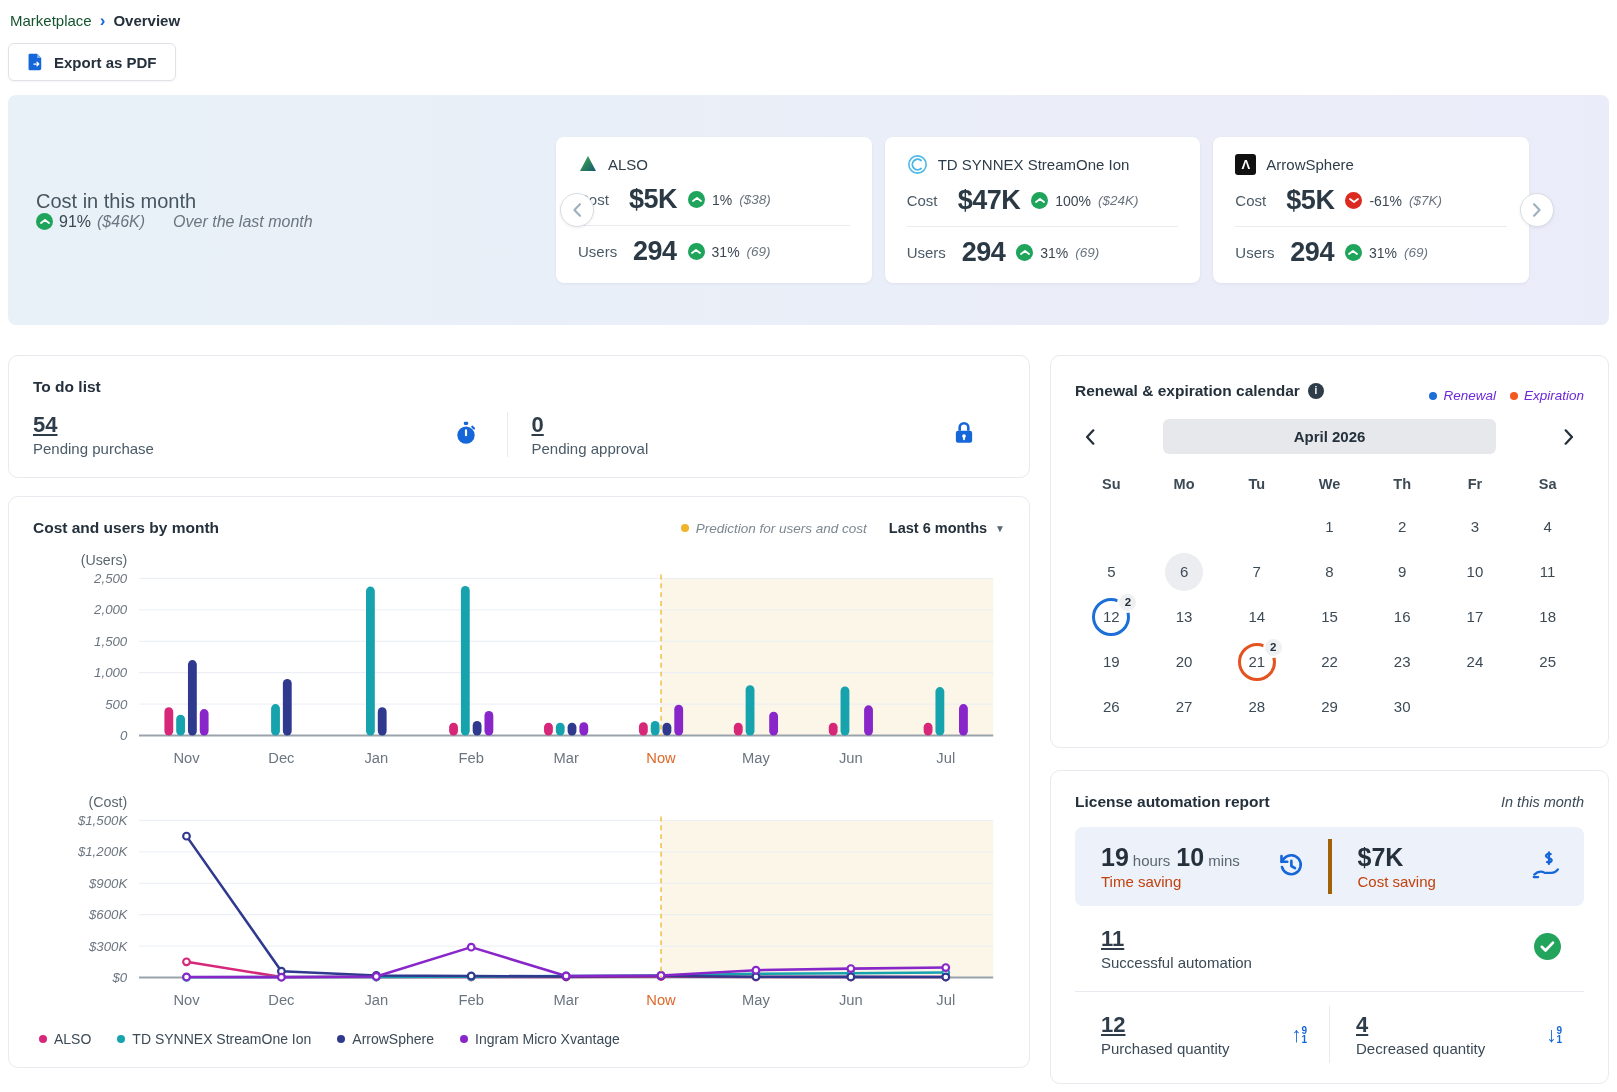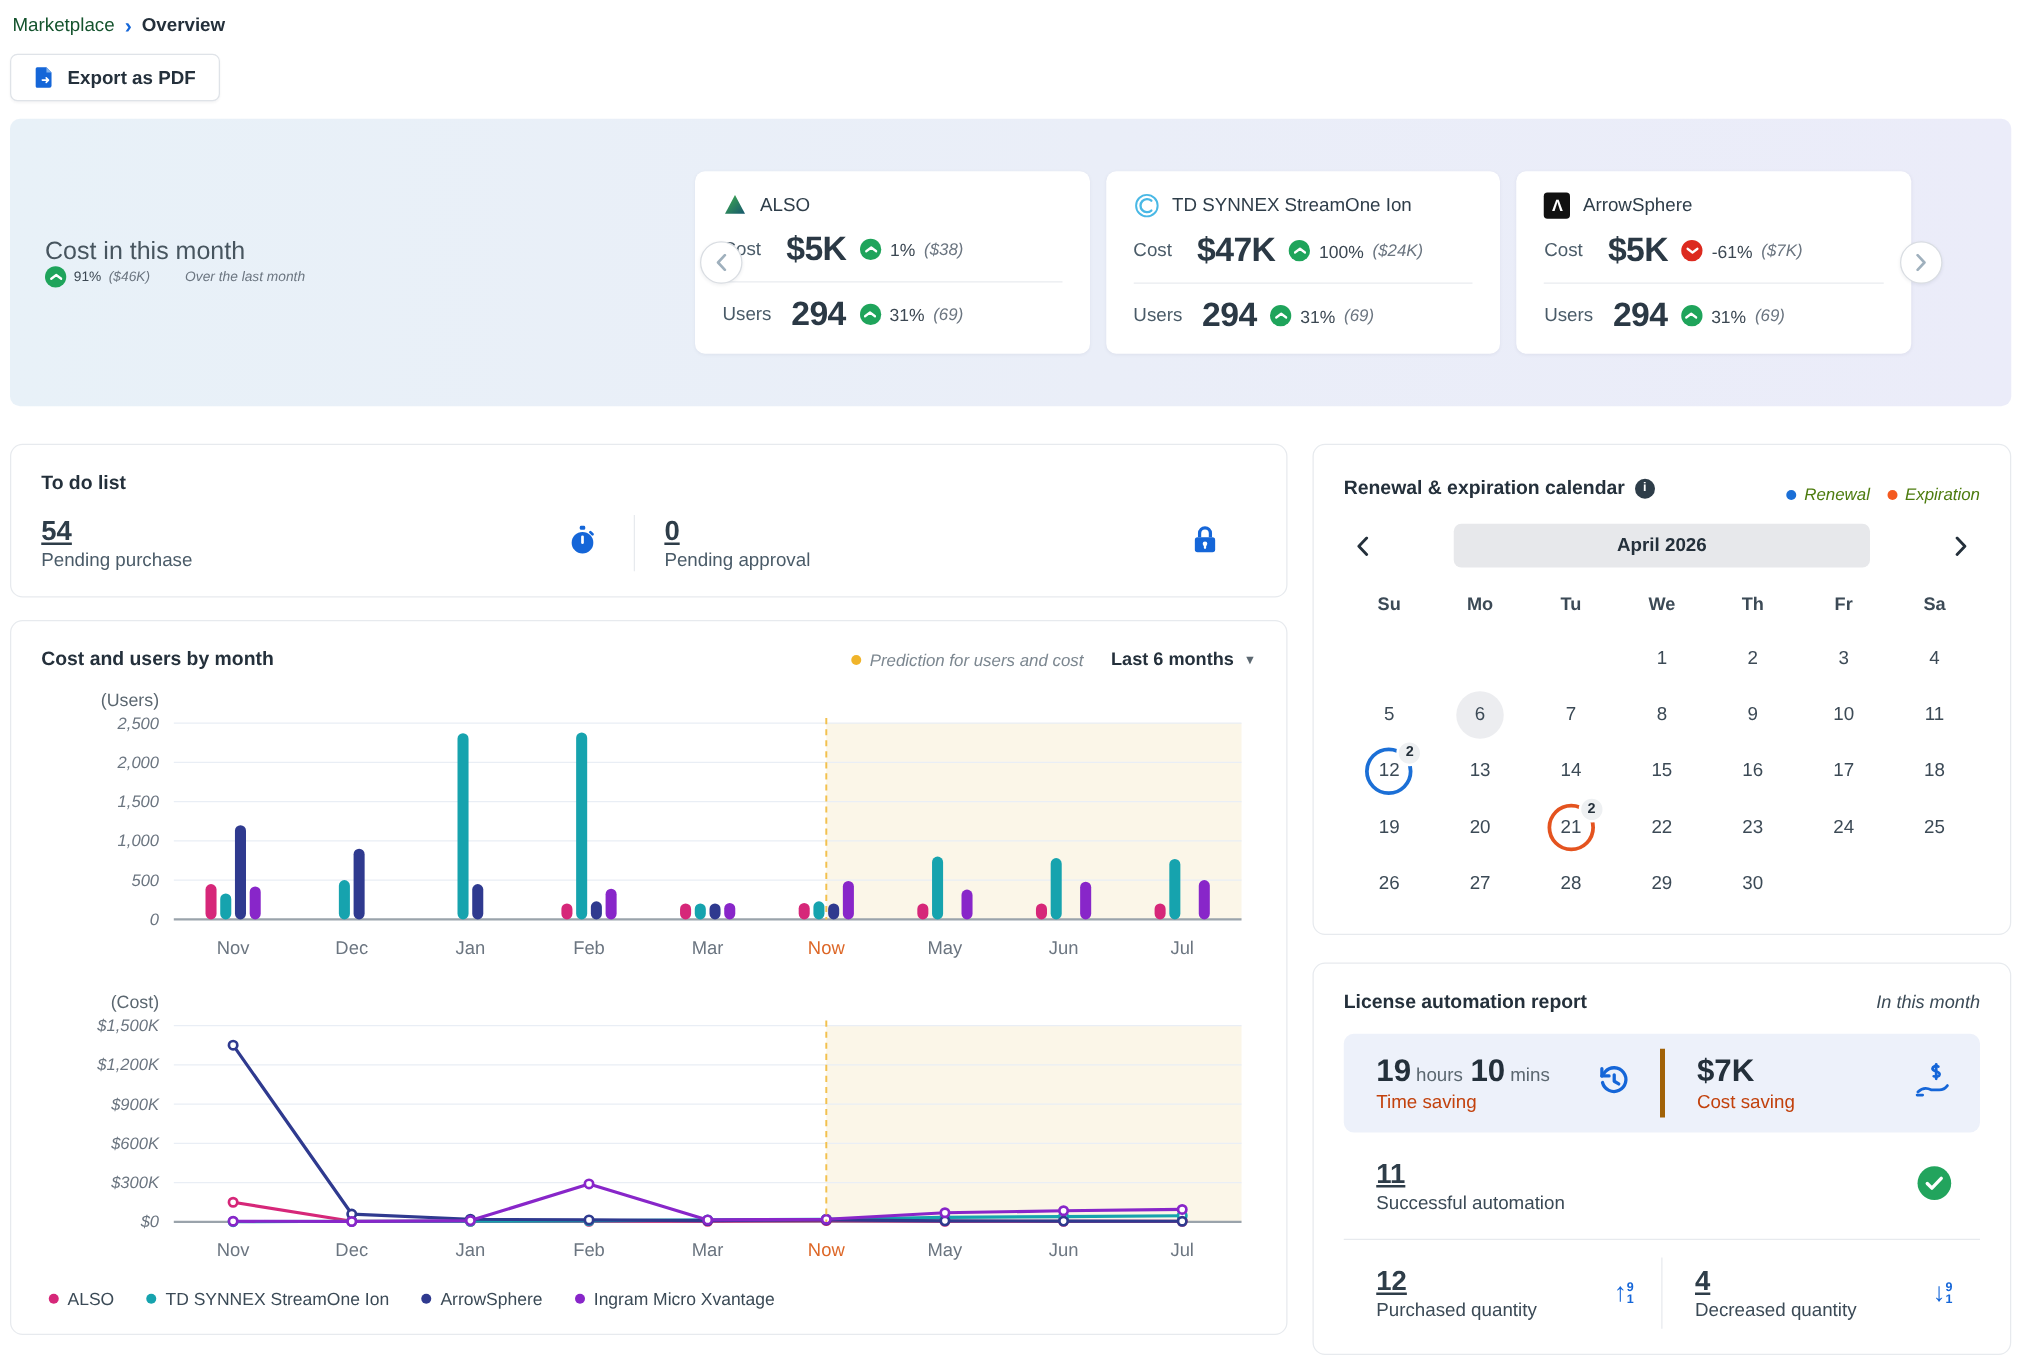--- a/index.html
+++ b/index.html
@@ -17,21 +17,21 @@
     border-radius:6px; padding:9px 18px; font-size:15px; font-weight:700; color:#24303b; cursor:pointer;
     box-shadow:0 1px 2px rgba(30,40,60,.05); font-family:inherit; }
   .export-btn svg { display:block; }
 
   
   .hero { position:relative; margin-top:14px; border-radius:8px; height:230px; display:flex; align-items:center;
     background:linear-gradient(90deg,#e8f1f8 0%, #eaeef8 55%, #ebecf9 100%); }
   .hero-left { flex:0 0 548px; padding-left:28px; }
   .hero-title { font-size:20px; color:#47555f; }
   .hero-value { font-size:46px; font-weight:800; font-style:italic; color:#313d49; margin:4px 0 6px 0; letter-spacing:-1px; }
-  .hero-change { display:flex; align-items:center; gap:6px; font-size:11px; color:#3b4752; }
+  .hero-change { display:flex; align-items:center; gap:6px; font-size:16px; color:#3b4752; }
   .hero-note { font-style:italic; color:#6b7580; margin-left:22px; }
   .amt-italic { font-style:italic; color:#6b7580; }
 
   .trend-badge { width:17px; height:17px; border-radius:50%; display:inline-flex; align-items:center; justify-content:center; flex:0 0 17px; }
   .trend-badge.up { background:#1fa45b; }
   .trend-badge.down { background:#dc2a1f; }
   .trend-badge.down svg { transform:rotate(180deg); }
 
   .vendor-cards { flex:1; display:flex; gap:13px; margin-right:80px; }
   .vendor-card { background:#fff; border-radius:8px; flex:1; padding:17px 22px 15px 22px; box-shadow:0 1px 3px rgba(30,40,60,.06); }
@@ -82,21 +82,21 @@
   .cat.now { fill:#dd6727; }
   .chart-legend { display:flex; gap:26px; margin:14px 0 4px 6px; }
   .legend-item { display:flex; align-items:center; gap:7px; font-size:14px; color:#3b4a56; }
 
   
   .cal-card { padding:22px 24px 18px 24px; margin-bottom:22px; }
   .cal-head { display:flex; align-items:center; justify-content:space-between; }
   .cal-title-wrap { display:flex; align-items:center; gap:8px; }
   .info-icon { width:16px; height:16px; border-radius:50%; background:#2e3d49; color:#fff; font-size:10px; font-weight:700;
     display:inline-flex; align-items:center; justify-content:center; cursor:pointer; }
-  .cal-legend { display:flex; align-items:center; gap:14px; font-size:13.5px; font-style:italic; color:#4d7c0f;margin-top:10px; }
+  .cal-legend { display:flex; align-items:center; gap:14px; font-size:13.5px; font-style:italic; color:#6d28d9;margin-top:10px; }
   .cal-legend span.lbl { margin-left:-8px; }
   .cal-nav { display:flex; align-items:center; margin-top:16px; }
   .cal-arrow { background:none; border:none; cursor:pointer; padding:4px 8px; display:flex; }
   .month-pill { flex:1; margin:0 58px; background:#e7e8eb; border-radius:6px; text-align:center; padding:9px 0;
     font-size:15px; font-weight:700; color:#24303b; cursor:pointer; }
   .cal-grid { display:grid; grid-template-columns:repeat(7,1fr); margin-top:12px; }
   .cal-hcell { text-align:center; font-size:14.5px; font-weight:700; color:#3c4a56; padding:10px 0 12px 0; }
   .cal-cell { height:45px; display:flex; align-items:center; justify-content:center; font-size:15px; color:#3c4a56; cursor:pointer; }
   .day { position:relative; width:38px; height:38px; display:inline-flex; align-items:center; justify-content:center; border-radius:50%; }
   .day.muted { background:#ecedf0; }

